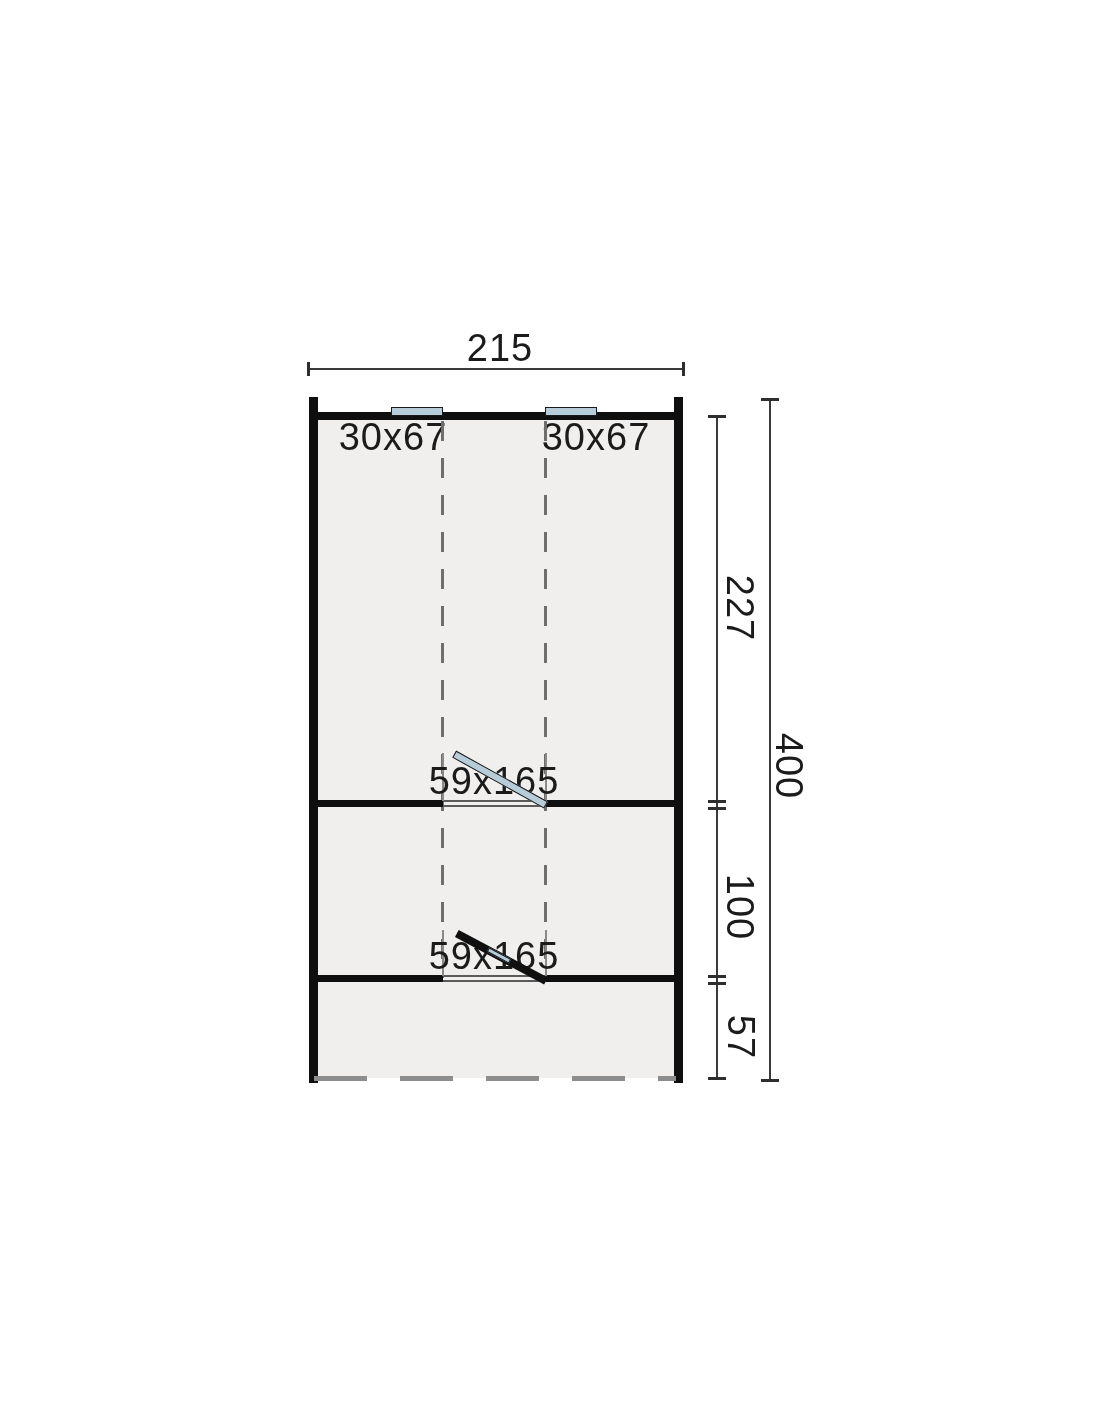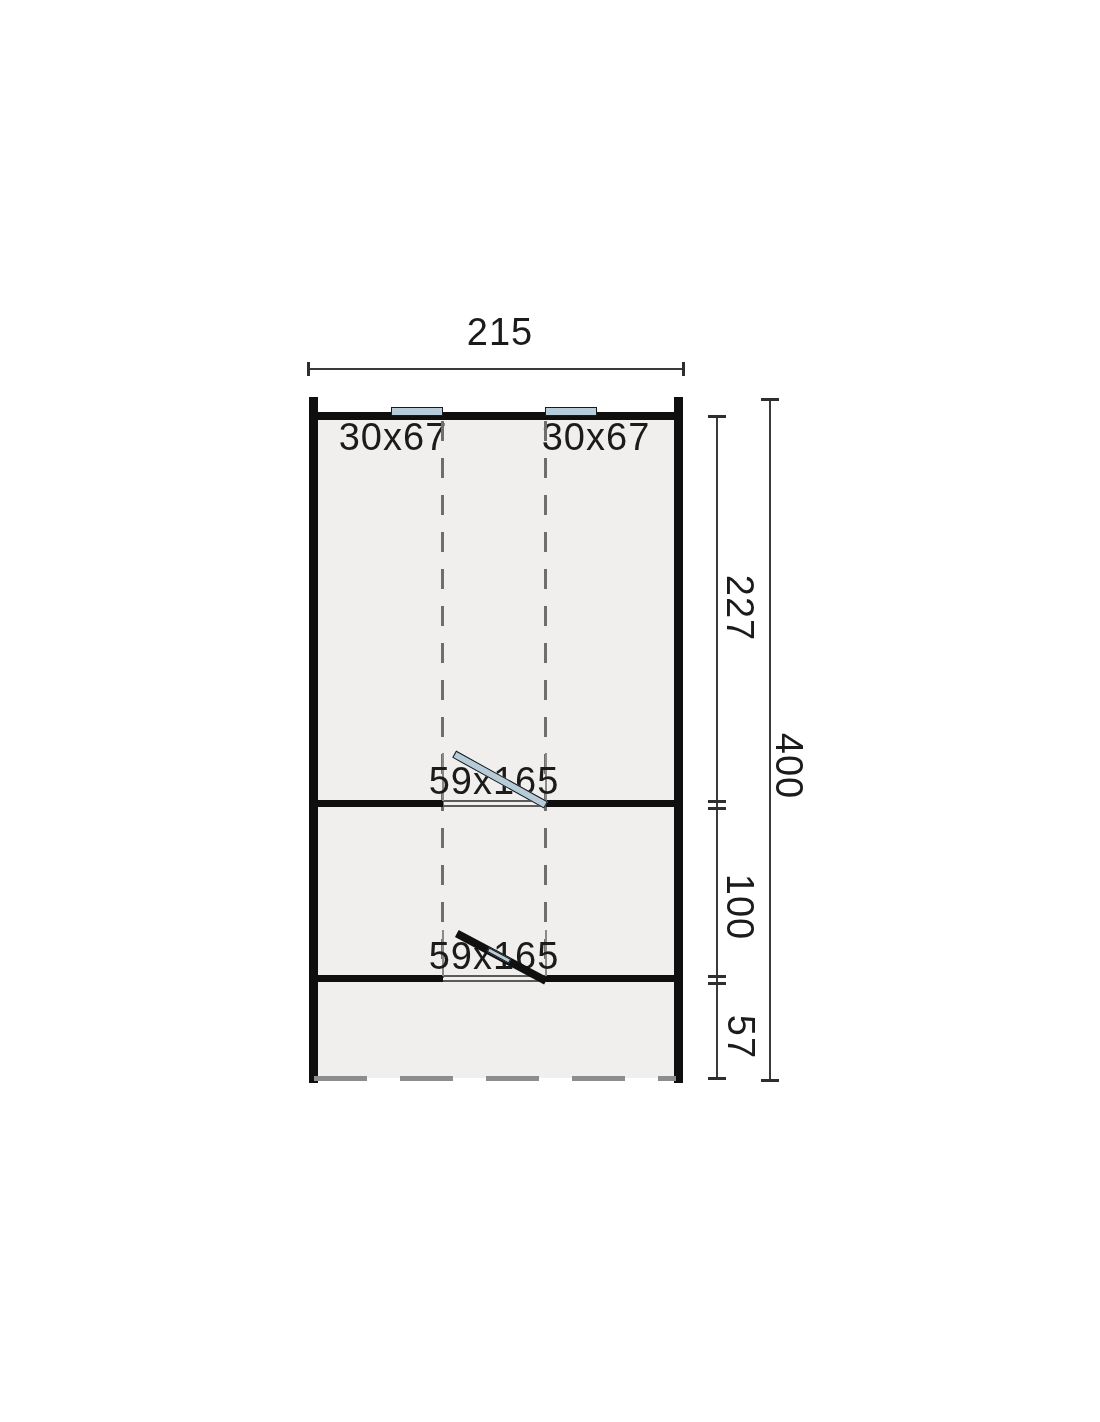--- a/index.html
+++ b/index.html
@@ -48,21 +48,21 @@
   }
 </style>
 </head>
 <body>
 
 <div class="canvas">
 
   <div class="dimline" style="left:308px;top:368px;width:376px;height:2px;"></div>
   <div class="tick" style="left:307px;top:362px;width:3px;height:14px;"></div>
   <div class="tick" style="left:682px;top:362px;width:3px;height:14px;"></div>
-  <div class="hdim" style="left:500px;top:332px;">215</div>
+  <div class="hdim" style="left:500px;top:348px;">215</div>
 
   <div class="floor" style="left:313px;top:416px;width:366px;height:662px;"></div>
   <div class="wall" style="left:309px;top:397px;width:9px;height:686px;"></div>
   <div class="wall" style="left:674px;top:397px;width:9px;height:686px;"></div>
   <div class="wall" style="left:309px;top:412px;width:374px;height:8px;"></div>
 
   <div class="window" style="left:391px;top:407px;"></div>
   <div class="window" style="left:545px;top:407px;"></div>
   <div class="hdim" style="left:393px;top:437px;">30x67</div>
   <div class="hdim" style="left:596px;top:437px;">30x67</div>

